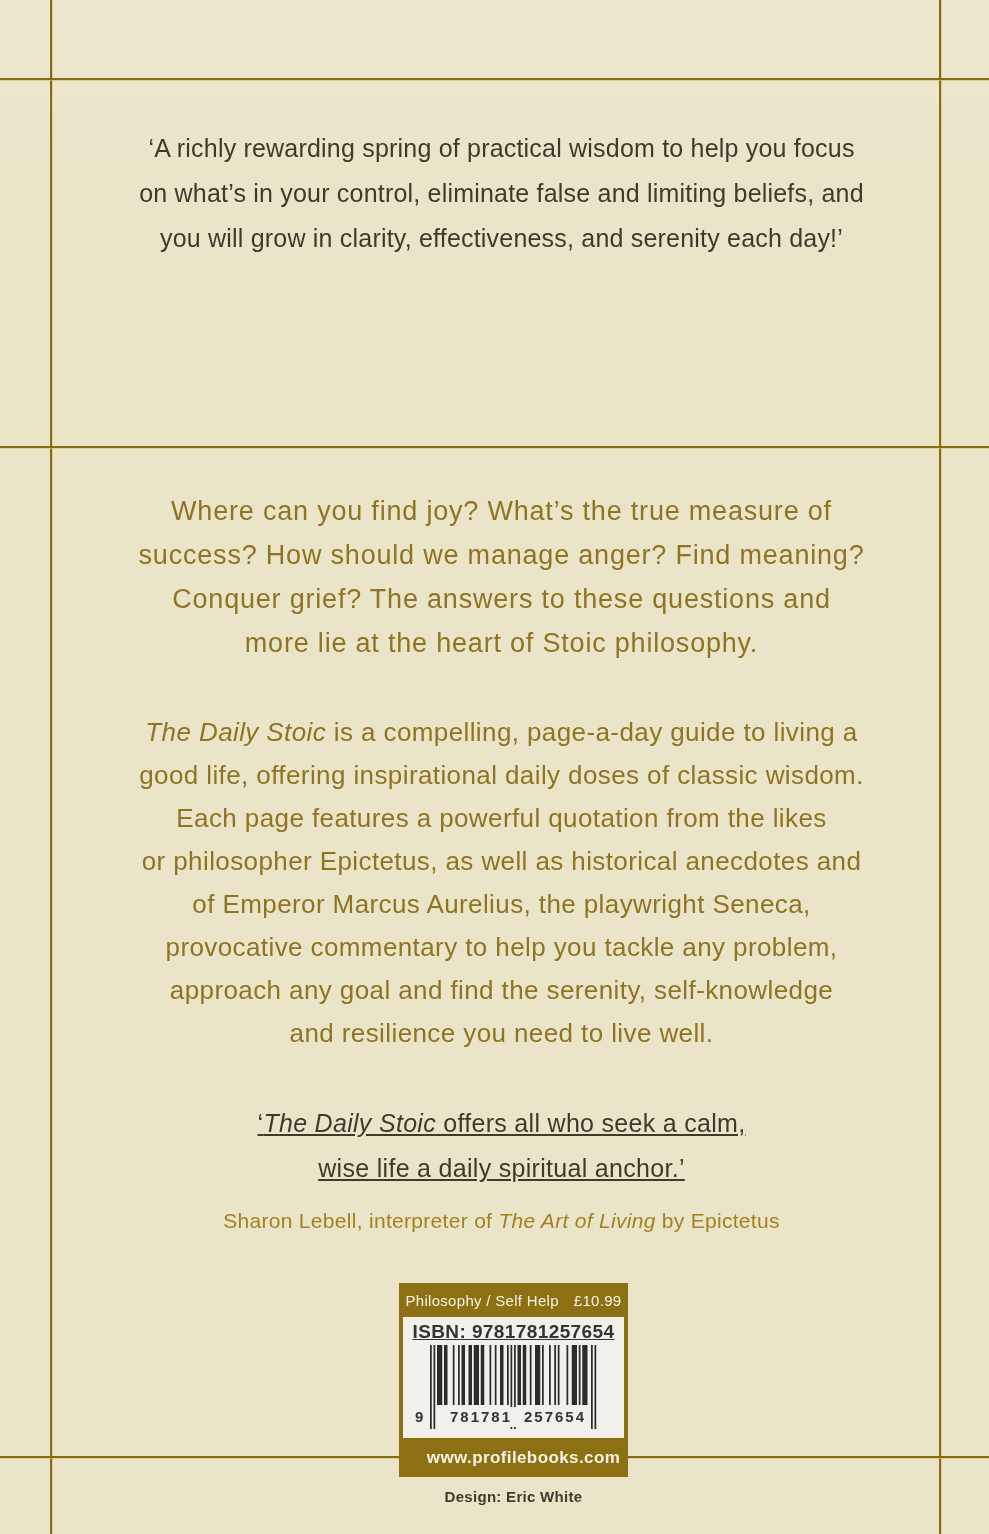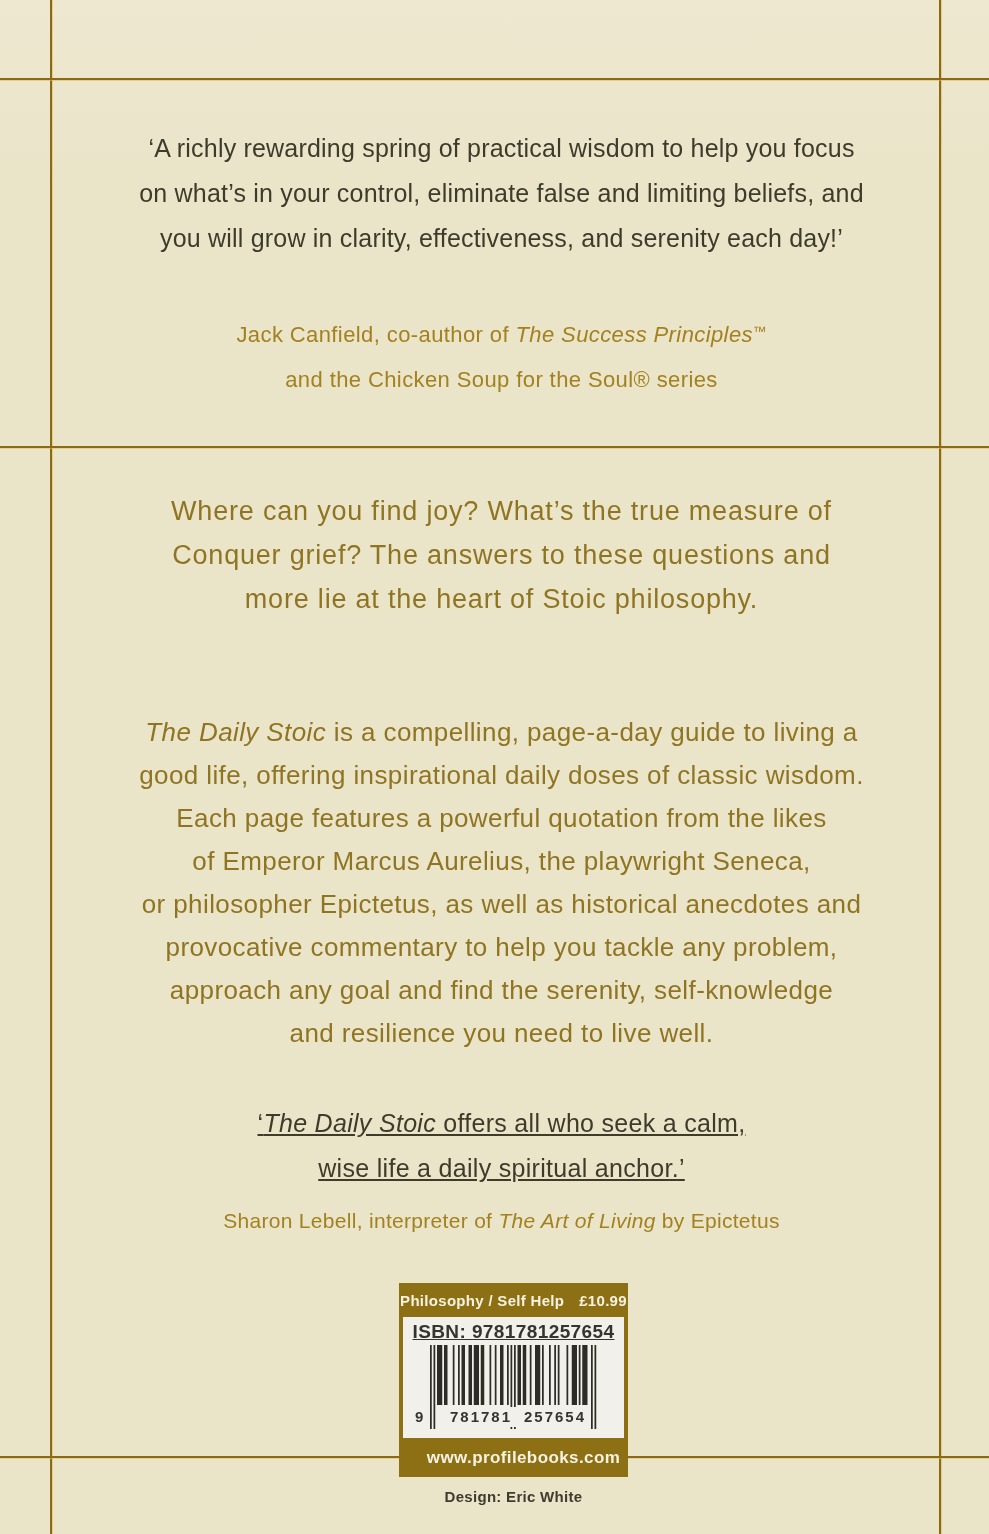--- a/index.html
+++ b/index.html
@@ -42,21 +42,21 @@
   .it{font-style:italic;}
   .top-quote{top:126px;font-size:25px;line-height:45px;color:var(--dark-text);letter-spacing:.2px;}
   .attr1{top:309px;font-size:22px;line-height:45px;color:var(--gold-attr);letter-spacing:.4px;}
   .questions{top:489px;font-size:27px;line-height:44px;color:var(--gold-body);letter-spacing:.8px;}
   .description{top:711px;font-size:26px;line-height:43px;color:var(--gold-body);letter-spacing:.4px;}
   .quote2{top:1101px;font-size:25px;line-height:45px;color:var(--dark-text);letter-spacing:.3px;text-decoration:underline;}
   .attr2{top:1207px;font-size:21px;line-height:28px;color:var(--gold-attr);letter-spacing:.3px;}
   .tm{font-size:.62em;vertical-align:.45em;letter-spacing:0;}
   
   .barcode-panel{position:absolute;left:399px;top:1283px;width:229px;height:194px;background:var(--panel-gold);z-index:3;}
-  .panel-top-band{height:34px;display:flex;align-items:center;justify-content:center;gap:15px;color:var(--band-text);font-size:15px;font-weight:bold;letter-spacing:.3px;}
+  .panel-top-band{height:34px;display:flex;align-items:center;justify-content:center;gap:15px;color:var(--band-text);font-size:15px;font-weight:normal;letter-spacing:.3px;}
   .panel-white-box{position:absolute;left:4px;right:4px;top:34px;height:121px;background:var(--panel-white);}
   .isbn-label{margin-top:4px;text-align:center;font-size:19px;font-weight:bold;color:var(--isbn-text);letter-spacing:.4px;text-decoration:underline;}
   .bars-wrap{position:absolute;left:27px;top:28px;width:167px;height:86px;}
   .bars-wrap svg{position:absolute;left:0;top:0;}
   .bars-wrap svg rect{fill:var(--bar-color);}
   .ean-digit{position:absolute;top:62px;font-size:15px;font-weight:bold;color:var(--isbn-text);background:var(--panel-white);line-height:20px;}
   .ean-digit.lead{left:-15px;}
   .ean-digit.g1{left:20px;width:70px;text-align:left;letter-spacing:2px;}
   .ean-digit.g2{left:90px;width:70px;text-align:center;letter-spacing:2px;}
   .panel-bottom-band{position:absolute;left:0;right:0;bottom:0;height:39px;display:flex;align-items:center;justify-content:center;color:var(--band-text);font-size:17px;font-weight:bold;letter-spacing:.4px;margin-left:20px;}
@@ -72,37 +72,34 @@
   <div class="hline h1"></div>
   <div class="hline h2"></div>
   <div class="hline h3"></div>
 
   <section class="txt top-quote">
     <p><span>‘A richly rewarding spring of practical wisdom to help you focus</span></p>
     <p><span>on what’s in your control, eliminate false and limiting beliefs, and</span></p>
     <p><span>you will grow in clarity, effectiveness, and serenity each day!’</span></p>
   </section>
 
-  <section class="txt attr1">
-    <p><span>Jack Canfield, co-author of </span><span class="it">The Success Principles</span><span class="tm">™</span></p>
-    <p><span>and the Chicken Soup for the Soul® series</span></p>
-  </section>
 
   <section class="txt questions">
     <p><span>Where can you find joy? What’s the true measure of</span></p>
+    <p><span>success? How should we manage anger? Find meaning?</span></p>
     <p><span>Conquer grief? The answers to these questions and</span></p>
     <p><span>more lie at the heart of Stoic philosophy.</span></p>
   </section>
 
   <section class="txt description">
     <p><span class="it">The Daily Stoic</span><span> is a compelling, page-a-day guide to living a</span></p>
     <p><span>good life, offering inspirational daily doses of classic wisdom.</span></p>
     <p><span>Each page features a powerful quotation from the likes</span></p>
+    <p><span>or philosopher Epictetus, as well as historical anecdotes and</span></p>
     <p><span>of Emperor Marcus Aurelius, the playwright Seneca,</span></p>
-    <p><span>or philosopher Epictetus, as well as historical anecdotes and</span></p>
     <p><span>provocative commentary to help you tackle any problem,</span></p>
     <p><span>approach any goal and find the serenity, self-knowledge</span></p>
     <p><span>and resilience you need to live well.</span></p>
   </section>
 
   <section class="txt quote2">
     <p><span>‘</span><span class="it">The Daily Stoic</span><span> offers all who seek a calm,</span></p>
     <p><span>wise life a daily spiritual anchor.’</span></p>
   </section>
 

